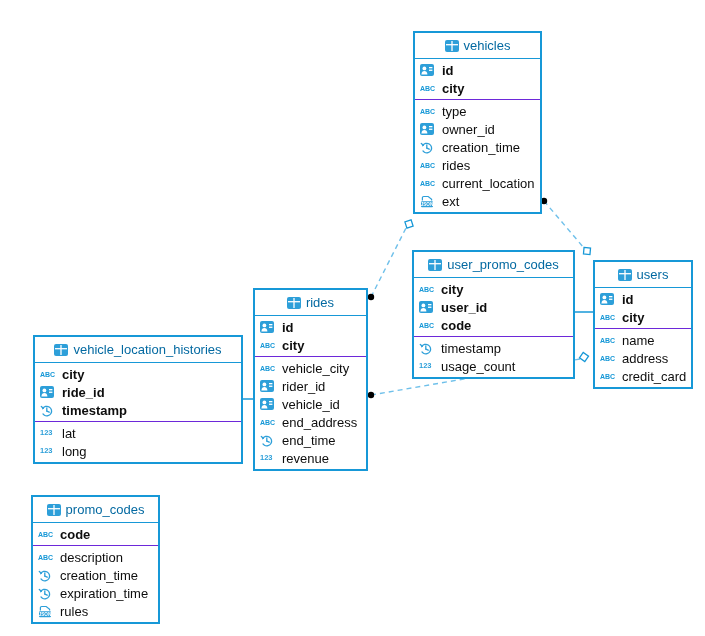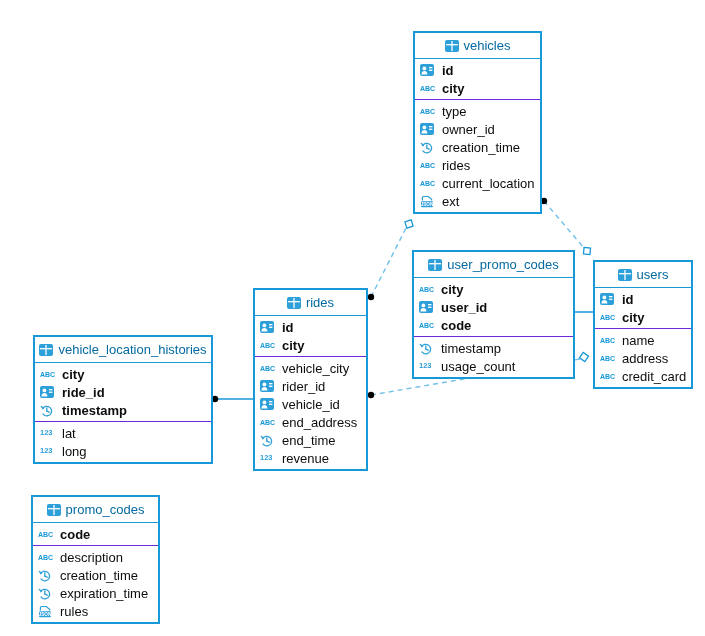--- a/index.html
+++ b/index.html
@@ -330,21 +330,21 @@
           <span class="fname">end_time</span>
         </div>
         <div class="frow">
           <span class="ficon">
             <span class="num">123</span>
           </span>
           <span class="fname">revenue</span>
         </div>
       </div>
     </div>
-    <div class="table" style="left: 33px; top: 335px; width: 180px;">
+    <div class="table" style="left: 33px; top: 335px; width: 210px;">
       <div class="thead">
         <span class="ticon">
           <svg width="14" height="12" viewBox="0 0 14 12">
             <rect x="0" y="0" width="14" height="12" rx="2" fill="#2d9fd9"></rect>
             <line x1="1" y1="4.7" x2="13" y2="4.7" stroke="#fff" stroke-width="1.3"></line>
             <line x1="7" y1="1" x2="7" y2="11" stroke="#fff" stroke-width="1.3"></line>
           </svg>
         </span>
         <span class="ttitle">vehicle_location_histories</span>
       </div>

